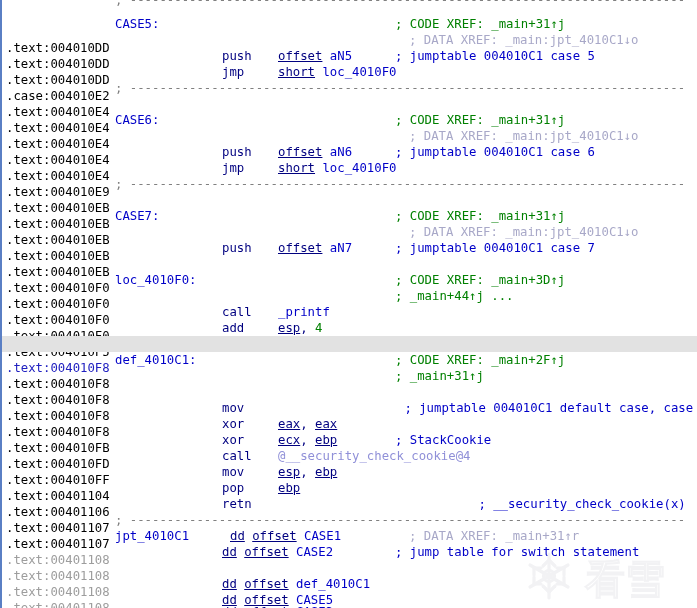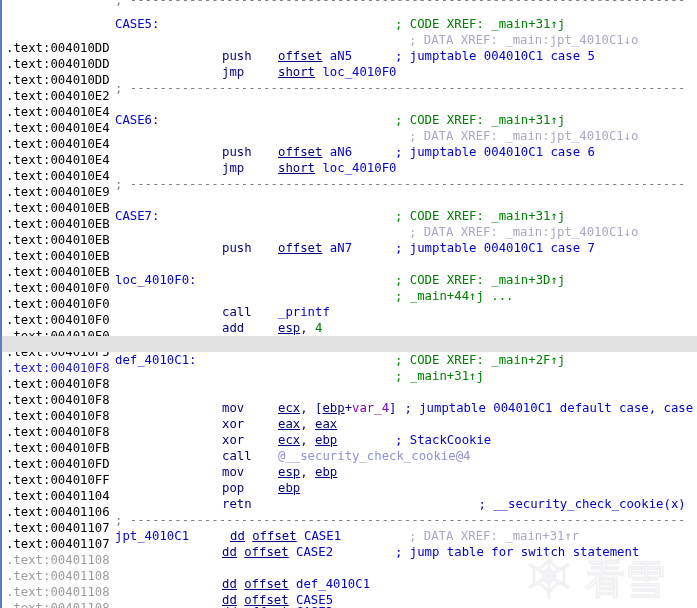--- a/index.html
+++ b/index.html
@@ -101,42 +101,42 @@
   #watermark svg { display: block; }
 </style>
 </head>
 <body>
 
 <div id="disasm">
     <div class="row"><span class="sep" style="top: -8px;">; ---------------------------------------------------------------------------</span></div>
     <div class="row"><span class="addr">.text:004010DD</span><span class="lbl">CASE5:</span><span class="cmt k-green">; CODE XREF: _main+31↑j</span></div>
     <div class="row"><span class="addr">.text:004010DD</span><span class="cmt k-xref">; DATA XREF: _main:jpt_4010C1↓o</span></div>
     <div class="row"><span class="addr">.text:004010DD</span><span class="mnem">push</span><span class="ops"><span class="k-navy">offset</span> <span class="k-blue">aN5</span></span><span class="cmt k-cmtblue">; jumptable 004010C1 case 5</span></div>
-    <div class="row"><span class="addr">.text:004010E2</span><span class="mnem">jmp</span><span class="ops"><span class="k-navy">short</span> <span class="k-blue">loc_4010F0</span></span></div>
+    <div class="row"><span class="addr">.case:004010E2</span><span class="mnem">jmp</span><span class="ops"><span class="k-navy">short</span> <span class="k-blue">loc_4010F0</span></span></div>
     <div class="row"><span class="addr">.text:004010E4</span><span class="sep">; ---------------------------------------------------------------------------</span></div>
     <div class="row"><span class="addr">.text:004010E4</span></div>
     <div class="row"><span class="addr">.text:004010E4</span><span class="lbl">CASE6:</span><span class="cmt k-green">; CODE XREF: _main+31↑j</span></div>
     <div class="row"><span class="addr">.text:004010E4</span><span class="cmt k-xref">; DATA XREF: _main:jpt_4010C1↓o</span></div>
     <div class="row"><span class="addr">.text:004010E4</span><span class="mnem">push</span><span class="ops"><span class="k-navy">offset</span> <span class="k-blue">aN6</span></span><span class="cmt k-cmtblue">; jumptable 004010C1 case 6</span></div>
     <div class="row"><span class="addr">.text:004010E9</span><span class="mnem">jmp</span><span class="ops"><span class="k-navy">short</span> <span class="k-blue">loc_4010F0</span></span></div>
     <div class="row"><span class="addr">.text:004010EB</span><span class="sep">; ---------------------------------------------------------------------------</span></div>
     <div class="row"><span class="addr">.text:004010EB</span></div>
     <div class="row"><span class="addr">.text:004010EB</span><span class="lbl">CASE7:</span><span class="cmt k-green">; CODE XREF: _main+31↑j</span></div>
     <div class="row"><span class="addr">.text:004010EB</span><span class="cmt k-xref">; DATA XREF: _main:jpt_4010C1↓o</span></div>
     <div class="row"><span class="addr">.text:004010EB</span><span class="mnem">push</span><span class="ops"><span class="k-navy">offset</span> <span class="k-blue">aN7</span></span><span class="cmt k-cmtblue">; jumptable 004010C1 case 7</span></div>
     <div class="row"><span class="addr">.text:004010F0</span></div>
     <div class="row"><span class="addr">.text:004010F0</span><span class="lbl">loc_4010F0:</span><span class="cmt k-green">; CODE XREF: _main+3D↑j</span></div>
     <div class="row"><span class="addr">.text:004010F0</span><span class="cmt k-green">; _main+44↑j ...</span></div>
     <div class="row"><span class="addr">.text:004010F0</span><span class="mnem">call</span><span class="ops"><span class="k-blue">_printf</span></span></div>
     <div class="row"><span class="addr">.text:004010F5</span><span class="mnem">add</span><span class="ops"><span class="k-navy">esp</span>, <span class="k-num">4</span></span></div>
     <div class="row cursor"><span class="addr">.text:004010F8</span></div>
     <div class="row"><span class="addr">.text:004010F8</span><span class="lbl">def_4010C1:</span><span class="cmt k-green">; CODE XREF: _main+2F↑j</span></div>
     <div class="row"><span class="addr">.text:004010F8</span><span class="cmt k-green">; _main+31↑j</span></div>
     <div class="row"><span class="addr">.text:004010F8</span></div>
-    <div class="row"><span class="addr">.text:004010F8</span><span class="mnem">mov</span><span class="ops"><span class="k-navy">ecx</span>, [<span class="k-navy">ebp</span>+<span class="k-var">var_4</span>]</span><span class="cmt k-cmtblue" style="left: 402.4px;">; jumptable 004010C1 default case, case 4</span></div>
+    <div class="row"><span class="addr">.text:004010F8</span><span class="mnem">mov</span><span class="cmt k-cmtblue" style="left: 402.4px;">; jumptable 004010C1 default case, case 4</span></div>
     <div class="row"><span class="addr">.text:004010FB</span><span class="mnem">xor</span><span class="ops"><span class="k-navy">eax</span>, <span class="k-navy">eax</span></span></div>
     <div class="row"><span class="addr">.text:004010FD</span><span class="mnem">xor</span><span class="ops"><span class="k-navy">ecx</span>, <span class="k-navy">ebp</span></span><span class="cmt k-cmtblue">; StackCookie</span></div>
     <div class="row"><span class="addr">.text:004010FF</span><span class="mnem">call</span><span class="ops"><span class="k-lav">@__security_check_cookie@4</span></span><span class="cmt k-cmtblue" style="left: 476.4px; margin-top: 48px;">; __security_check_cookie(x)</span></div>
     <div class="row"><span class="addr">.text:00401104</span><span class="mnem">mov</span><span class="ops"><span class="k-navy">esp</span>, <span class="k-navy">ebp</span></span></div>
     <div class="row"><span class="addr">.text:00401106</span><span class="mnem">pop</span><span class="ops"><span class="k-navy">ebp</span></span></div>
     <div class="row"><span class="addr">.text:00401107</span><span class="mnem">retn</span></div>
     <div class="row"><span class="addr">.text:00401107</span><span class="sep">; ---------------------------------------------------------------------------</span></div>
     <div class="row dim"><span class="addr">.text:00401108</span><span class="lbl">jpt_4010C1</span><span class="ops" style="left: 220px; margin-left: 8px;"><span class="k-navy">dd</span> <span class="k-navy">offset</span> <span class="k-blue">CASE1</span></span><span class="cmt k-xref">; DATA XREF: _main+31↑r</span></div>
     <div class="row dim"><span class="addr">.text:00401108</span><span class="ops" style="left: 220px; text-align: right;"><span class="k-navy">dd</span> <span class="k-navy">offset</span> <span class="k-blue">CASE2</span></span><span class="cmt k-cmtblue">; jump table for switch statement</span></div>
     <div class="row dim"><span class="addr">.text:00401108</span><span class="ops" style="left: 220px; margin-top: 44px;"><span class="k-navy">dd</span> <span class="k-navy">offset</span> <span class="k-blue">CASE3</span></span></div>

